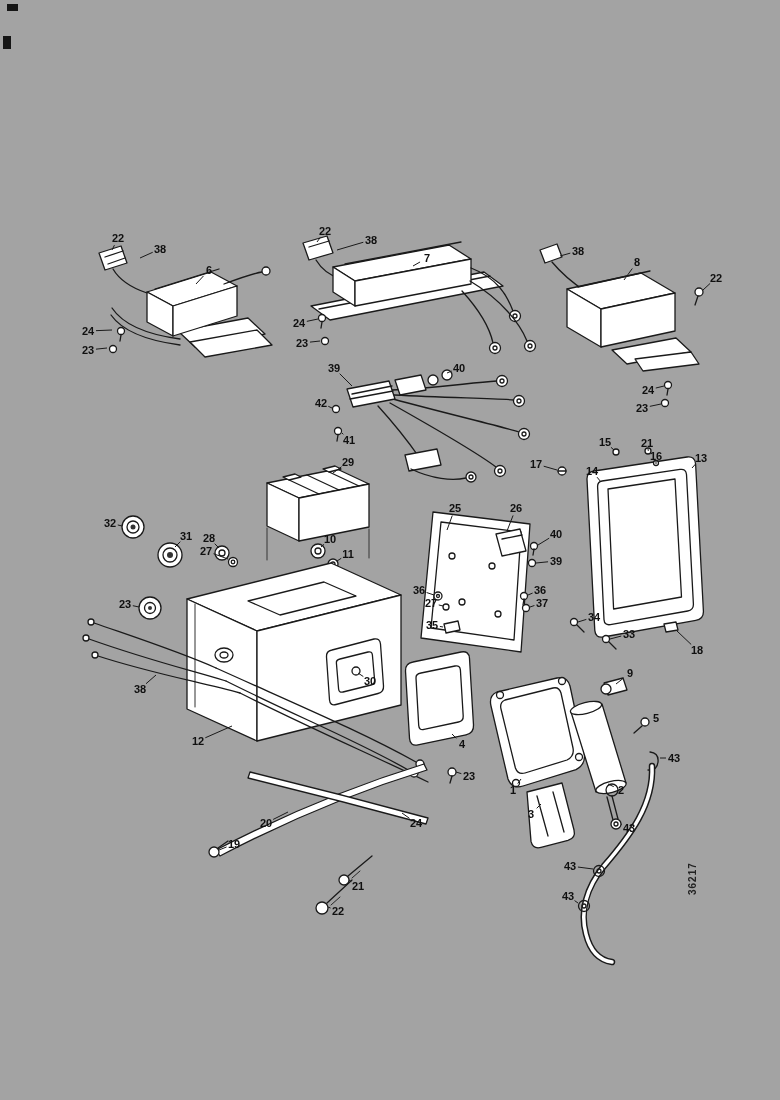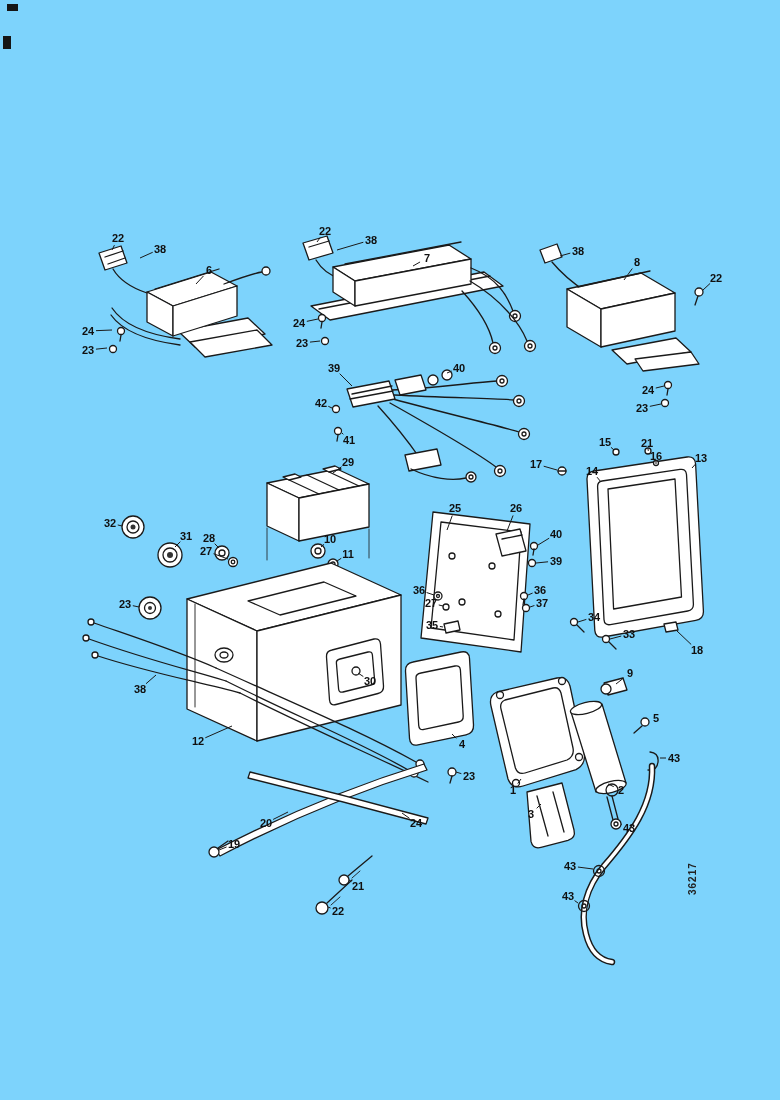--- a/index.html
+++ b/index.html
@@ -1,18 +1,18 @@
 <!DOCTYPE html>
 <html><head>
 <meta charset="utf-8">
 <style>
   html,body{margin:0;padding:0;background:#e9e9e6;}
   .page{
     width:780px;height:1100px;margin:0 auto;position:relative;
-    background:#7dd3fc;overflow:hidden;
+    background:#a3a3a3;overflow:hidden;
     font-family:"Liberation Sans",sans-serif;
   }
   svg{display:block;}
   .callout{
     font-family:"Liberation Sans",sans-serif;
     font-size:11px;font-weight:bold;fill:#101010;text-anchor:middle;
   }
   .leader{stroke:#1a1a1a;stroke-width:1;}
   .dwg{
     font-family:"Liberation Sans",sans-serif;

